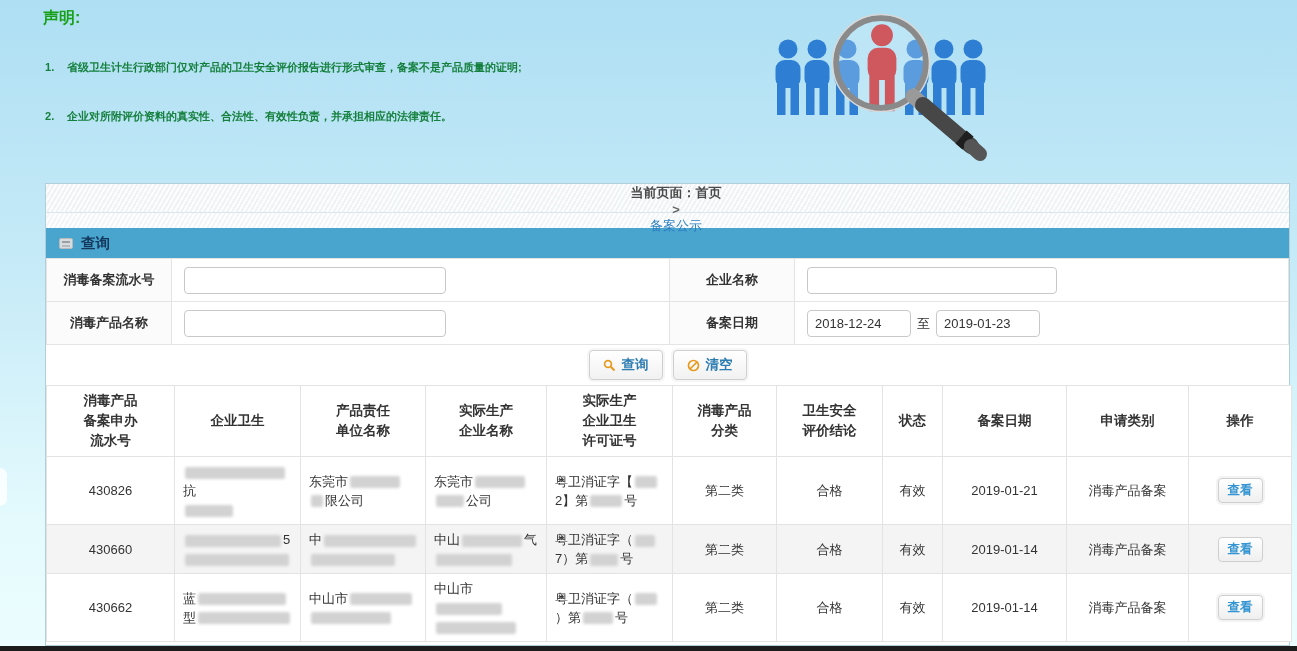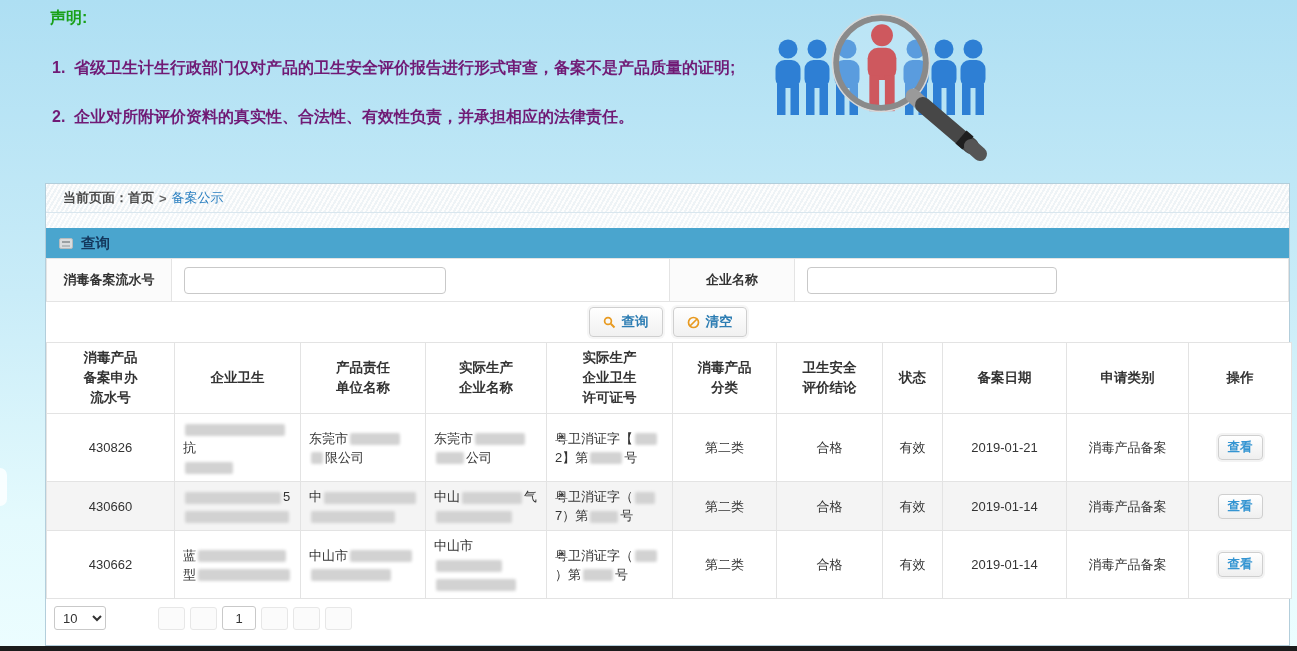--- a/index.html
+++ b/index.html
@@ -3,34 +3,34 @@
 <meta charset="utf-8">
 <style>
   * { margin:0; padding:0; box-sizing:border-box; }
   html,body { width:1297px; height:651px; }
   body {
     font-family:"Liberation Sans","DejaVu Sans",sans-serif;
     background:linear-gradient(180deg,#aedff3 0%,#c9ecf8 45%,#e4fafd 80%,#ecfdff 100%);
     position:relative; overflow:hidden; color:#333;
   }
   
-  .declaration { position:absolute; left:50px; top:8px; width:745px; }
+  .declaration { position:absolute; left:43px; top:8px; width:745px; }
   .decl-title { color:#18a018; font-weight:bold; font-size:16px; }
   .decl-list { margin-top:22px; list-style:none; counter-reset:d; }
   .decl-list li { counter-increment:d; position:relative; padding-left:24px;
-    color:#701a75; font-weight:bold; font-size:16px; line-height:21px; margin-bottom:2px;margin-top:28px;}
+    color:#15803d; font-weight:bold; font-size:11px; line-height:21px; margin-bottom:2px;margin-top:28px;}
   .decl-list li::before { content:counter(d)". "; position:absolute; left:2px; }
   
   .people-wrap { position:absolute; left:775px; top:6px; width:245px; height:158px; }
   
   .panel { position:absolute; left:45px; top:183px; width:1245px; height:463px;
     background:#fff; border:1px solid #b3cedb; }
   .breadcrumb-bar { height:29px; display:flex; align-items:center; padding-left:17px;
     background:repeating-linear-gradient(120deg,#fdfdfd 0 2px,#eef3f6 2px 4px);
-    border-bottom:1px solid #d9e6ee; font-size:13px; }
+    border-bottom:1px solid #d9e6ee; font-size:13px;flex-direction:column; }
   .bc-label { color:#4a4a4a; font-weight:bold; }
   .bc-sep { color:#666; margin:0 5px; font-weight:bold;}
   .bc-current { color:#2a7fc0; font-weight:normal; }
   .panel-gap { height:15px;
     background:repeating-linear-gradient(120deg,#fefefe 0 2px,#f2f6f9 2px 4px); }
   .section-bar { height:30px; background:#4aa5ce; display:flex; align-items:center; padding-left:13px; }
   .sec-icon { width:14px; height:11px; background:#d9dcde; border:1px solid #b8bcbe;
     border-radius:2px; margin-right:8px; position:relative; }
   .sec-icon::before { content:""; position:absolute; left:2px; right:2px; top:2px; height:2px; background:#9aa0a3; }
   .sec-icon::after  { content:""; position:absolute; left:2px; right:2px; top:6px; height:2px; background:#b4babd; }
@@ -140,20 +140,30 @@
   <table class="form-table">
     <tbody>
         <tr>
       <td class="lbl-cell">消毒备案流水号</td>
       <td class="inp-cell" style="width:498px;">
         <input class="txt-input" type="text" value="" style="">
       </td>
       <td class="lbl-cell">企业名称</td>
       <td class="inp-cell">
         <input class="txt-input" type="text" style="width: 250px;" value="">
+      </td>
+    </tr>
+    <tr>
+      <td class="lbl-cell">消毒产品名称</td>
+      <td class="inp-cell">
+        <input class="txt-input" type="text" value="" style="">
+      </td>
+      <td class="lbl-cell">备案日期</td>
+      <td class="inp-cell">
+        <input class="date-input" type="text" value="2018-12-24" style=""><span class="to-label">至</span><input class="date-input" type="text" value="2019-01-23" style="">
       </td>
     </tr>
   </tbody>
     </table>
 
   <div class="btn-row">
     <button class="act-btn">
       <svg width="13" height="13" viewBox="0 0 13 13">
         <circle cx="5" cy="5" r="3.4" fill="none" stroke="#e89a20" stroke-width="1.7"></circle>
         <line x1="7.8" y1="7.8" x2="11.5" y2="11.5" stroke="#e89a20" stroke-width="2"></line>

